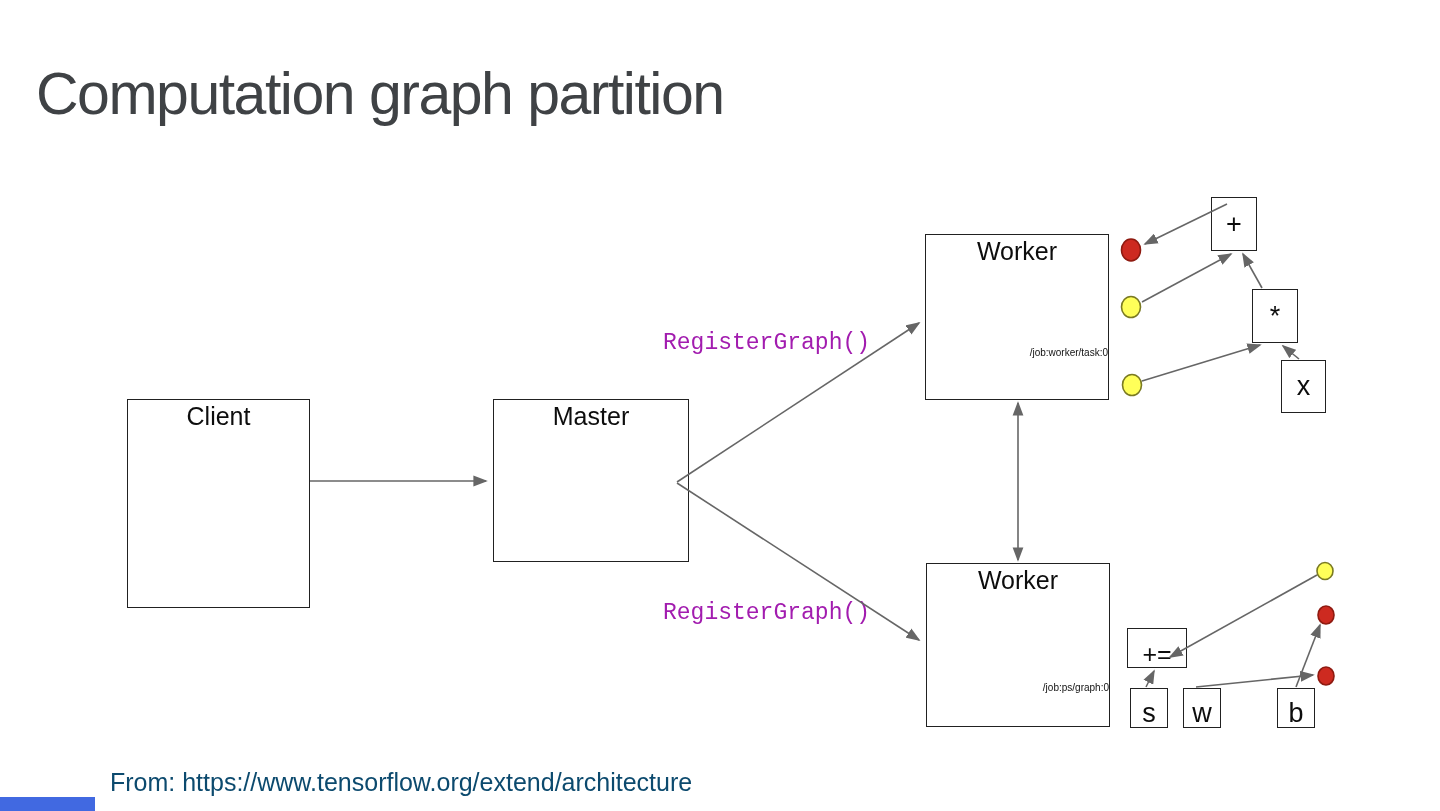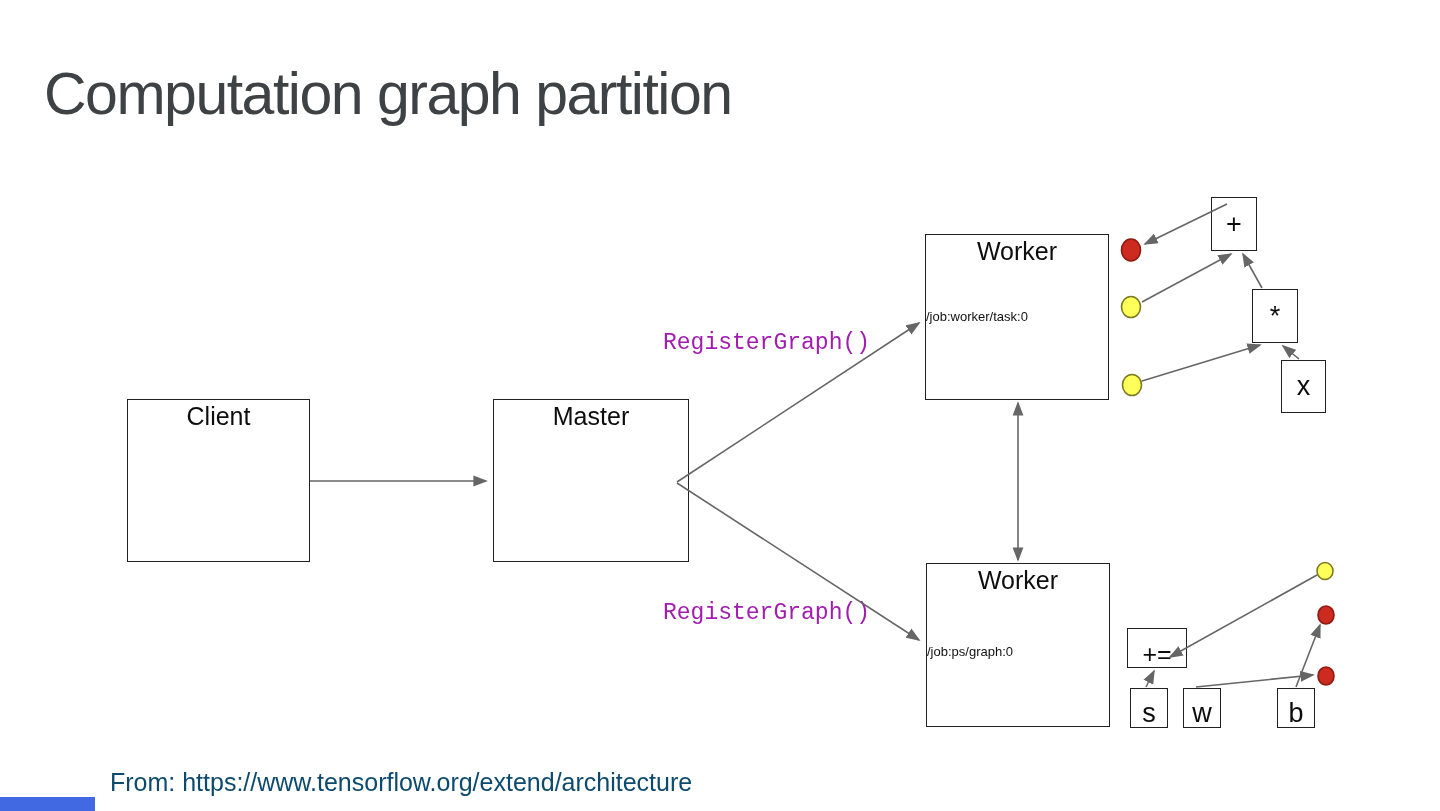--- a/index.html
+++ b/index.html
@@ -1,27 +1,27 @@
 <!DOCTYPE html>
 <html><head>
 <meta charset="utf-8">
 <style>
   html,body{margin:0;padding:0;background:#fff;}
   .slide{position:relative;width:1440px;height:811px;background:#ffffff;overflow:hidden;
          font-family:"Liberation Sans", sans-serif;}
-  .slide-title{position:absolute;left:44px;top:60px;font-size:59px;font-weight:400;
+  .slide-title{position:absolute;left:36px;top:60px;font-size:59px;font-weight:400;
                color:#3f4245;letter-spacing:-1.5px;white-space:nowrap;}
   .footer{position:absolute;left:110px;top:768px;font-size:25px;color:#0c4a6e;white-space:nowrap;}
   .accent-bar{position:absolute;left:0;top:797px;width:95px;height:14px;background:#4169e1;}
 
   .box{position:absolute;border:1.5px solid #212121;background:#ffffff;box-sizing:border-box;}
   .box-title{width:100%;text-align:center;margin-top:2px;font-size:25px;color:#0d0d0d;}
-  .box-sub{position:absolute;width:100%;text-align:left;font-size:13px;color:#111;}
+  .box-sub{position:absolute;width:100%;text-align:right;font-size:10px;color:#111;margin-top:38px;}
 
-  .client{left:127px;top:399px;width:183px;height:163px;}
+  .client{left:127px;top:399px;width:183px;height:209px;}
   .master{left:493px;top:399px;width:196px;height:163px;}
   .worker-top{left:925px;top:234px;width:184px;height:166px;}
   .worker-bottom{left:926px;top:563px;width:184px;height:164px;}
   .worker-top .box-sub{top:74px;}
   .worker-bottom .box-sub{top:80px;}
 
   .opbox{position:absolute;border:1.5px solid #212121;background:#fff;box-sizing:border-box;
          display:flex;align-items:center;justify-content:center;font-size:27px;color:#0d0d0d;}
   .op-add{left:1211px;top:197px;width:46px;height:54px;}
   .op-mul{left:1252px;top:289px;width:46px;height:54px;}

